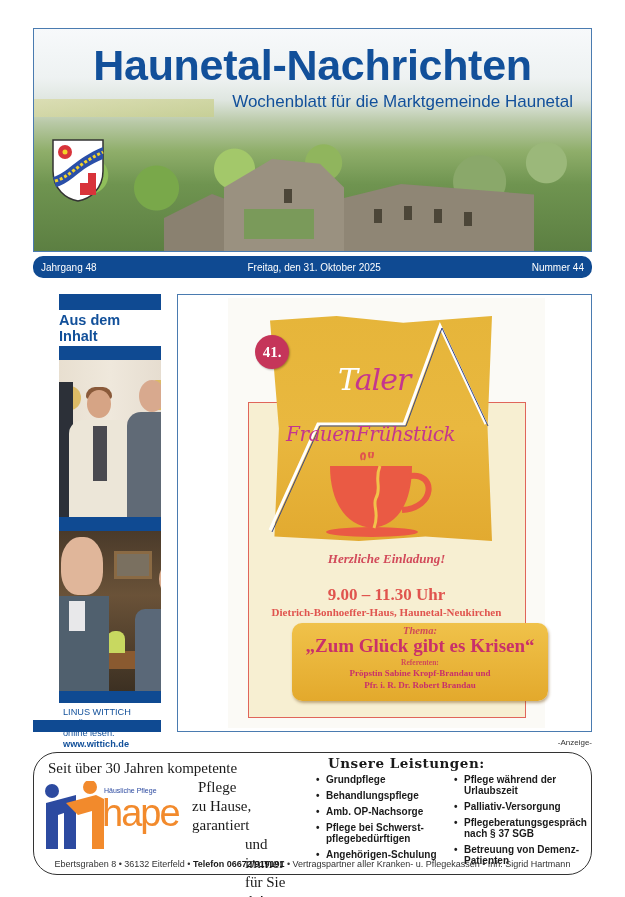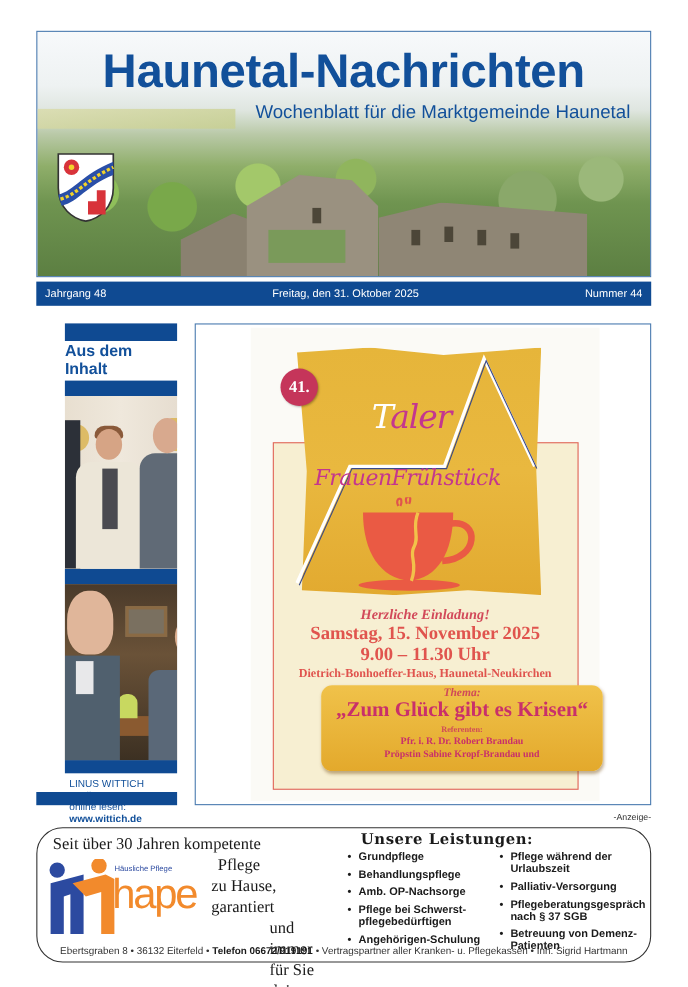--- a/index.html
+++ b/index.html
@@ -23,21 +23,21 @@
   .ruin .court { position: absolute; left: 80px; top: 75px; width: 70px; height: 30px; background: #7a9a5a; }
   .ruin .wall3 { position: absolute; left: 180px; top: 50px; width: 190px; height: 70px; background: #8f8675; clip-path: polygon(0 20%, 30% 0, 100% 15%, 100% 100%, 0 100%); }
   .ruin .win { position: absolute; width: 8px; height: 14px; background: #4c4638; }
   .masthead-title { position: absolute; left: 0; right: 0; top: 12px; text-align: center; font-family: "Liberation Sans", sans-serif;
     font-weight: bold; font-size: 43px; letter-spacing: -0.3px; color: #12509a; }
   .masthead-subtitle { position: absolute; right: 18px; top: 63px; font-size: 17px; color: #12509a; }
   .crest { position: absolute; left: 16px; top: 108px; width: 56px; height: 66px; }
 
   
   .infobar { position: absolute; left: 33px; top: 256px; width: 559px; height: 22px; background: #0f4a92; color: #ffffff;
-    font-size: 10px; display: flex; align-items: center; justify-content: space-between; padding: 0 8px 0 8px; }
+    font-size: 10px; display: flex; align-items: center; justify-content: space-between; padding: 0 8px 0 8px; border-radius: 10px; }
 
   
   .sidebar { position: absolute; left: 33px; top: 294px; width: 128px; padding-left: 26px; }
   .sb-bar { background: #0f4a92; height: 16px; }
   .sb-title { height: 36px; display: flex; align-items: center; justify-content: center; font-weight: bold; font-size: 14.5px; color: #12509a; }
   .sb-bar2 { background: #0f4a92; height: 14px; }
   .photo1 { position: relative; height: 157px; overflow: hidden;
     background: linear-gradient(90deg, #e8dfd0 0%, #efe8dc 50%, #e6ddd0 100%); }
   .photo1 .man-left { position: absolute; left: 0; top: 22px; width: 14px; height: 135px; background: #2c3038; }
   .photo1 .woman { position: absolute; left: 10px; top: 60px; width: 62px; height: 97px; background: #ece6d8; border-radius: 14px 14px 0 0; }
@@ -195,29 +195,28 @@
     <div class="frauen">FrauenFrühstück</div>
     <svg class="cup" viewBox="0 0 120 90">
       <path d="M38 8 C34 0 44 -2 40 8" stroke="#e0544e" stroke-width="2" fill="none"></path>
       <path d="M46 6 C42 -2 52 -4 48 6" stroke="#e0544e" stroke-width="2" fill="none"></path>
       <path d="M6 14 H88 C88 50 74 74 48 76 C22 74 6 50 6 14 Z" fill="#ea5a44"></path>
       <path d="M86 24 C112 20 112 56 78 58" stroke="#ea5a44" stroke-width="6" fill="none"></path>
       <ellipse cx="48" cy="80" rx="46" ry="5" fill="#ea5a44"></ellipse>
       <path d="M56 14 C50 28 58 36 52 46 C48 54 56 60 50 76" stroke="#f2c24a" stroke-width="3" fill="none"></path>
     </svg>
     <div class="inv-line inv1">Herzliche Einladung!</div>
-    <div class="inv-line inv2">Samstag, 15. November 2025</div>
     <div class="inv-line inv3">9.00 – 11.30 Uhr</div>
     <div class="inv-line inv4">Dietrich-Bonhoeffer-Haus, Haunetal-Neukirchen</div>
     <div class="thema-box">
       <div class="thema-label">Thema:</div>
       <div class="thema-title">„Zum Glück gibt es Krisen“</div>
       <div class="thema-ref">Referenten:</div>
+      <div class="thema-names">Pröpstin Sabine Kropf-Brandau und</div>
       <div class="thema-names">Pfr. i. R. Dr. Robert Brandau</div>
-      <div class="thema-names">Pröpstin Sabine Kropf-Brandau und</div>
     </div>
   </div>
 </div>
 
 <div class="anzeige">-Anzeige-</div>
 
 <div class="ad">
   <div class="ad-tagline">
     <span class="l1">Seit über 30 Jahren kompetente</span>
     <span class="l2">Pflege</span>

